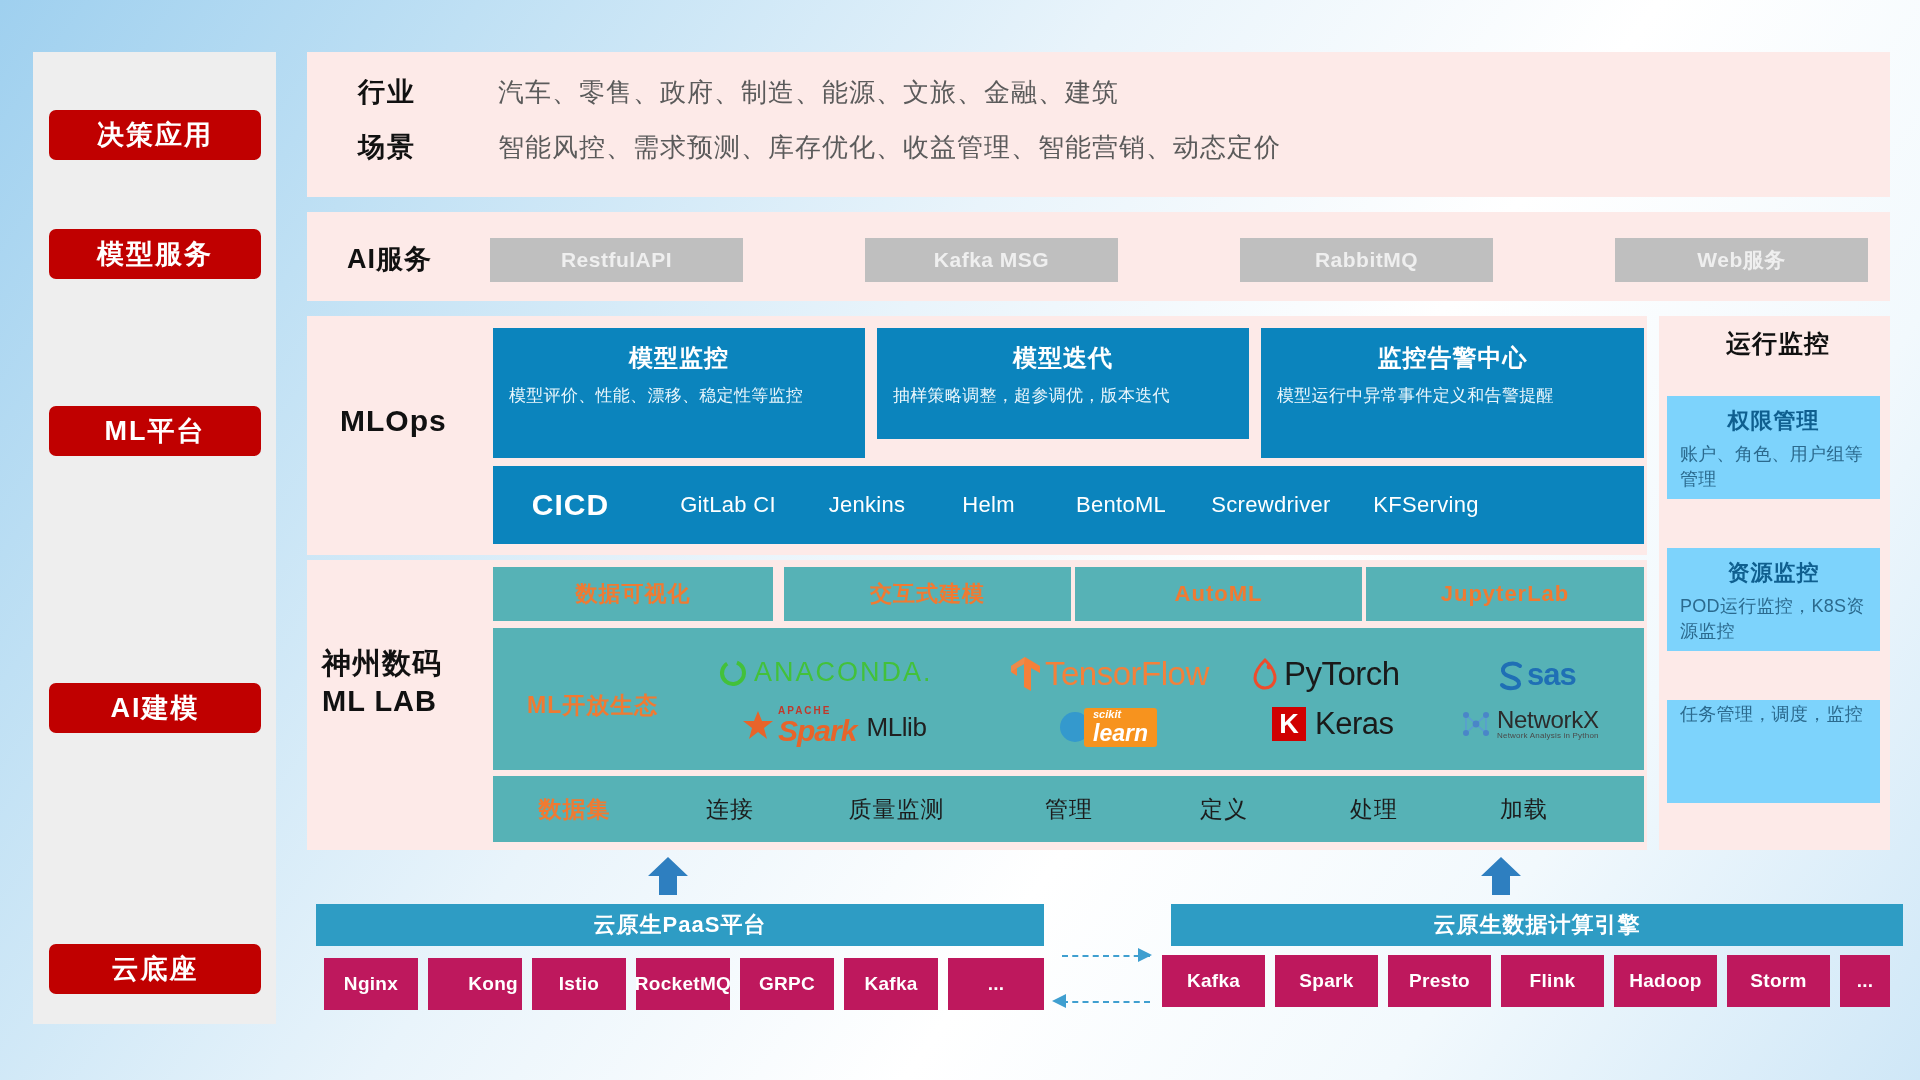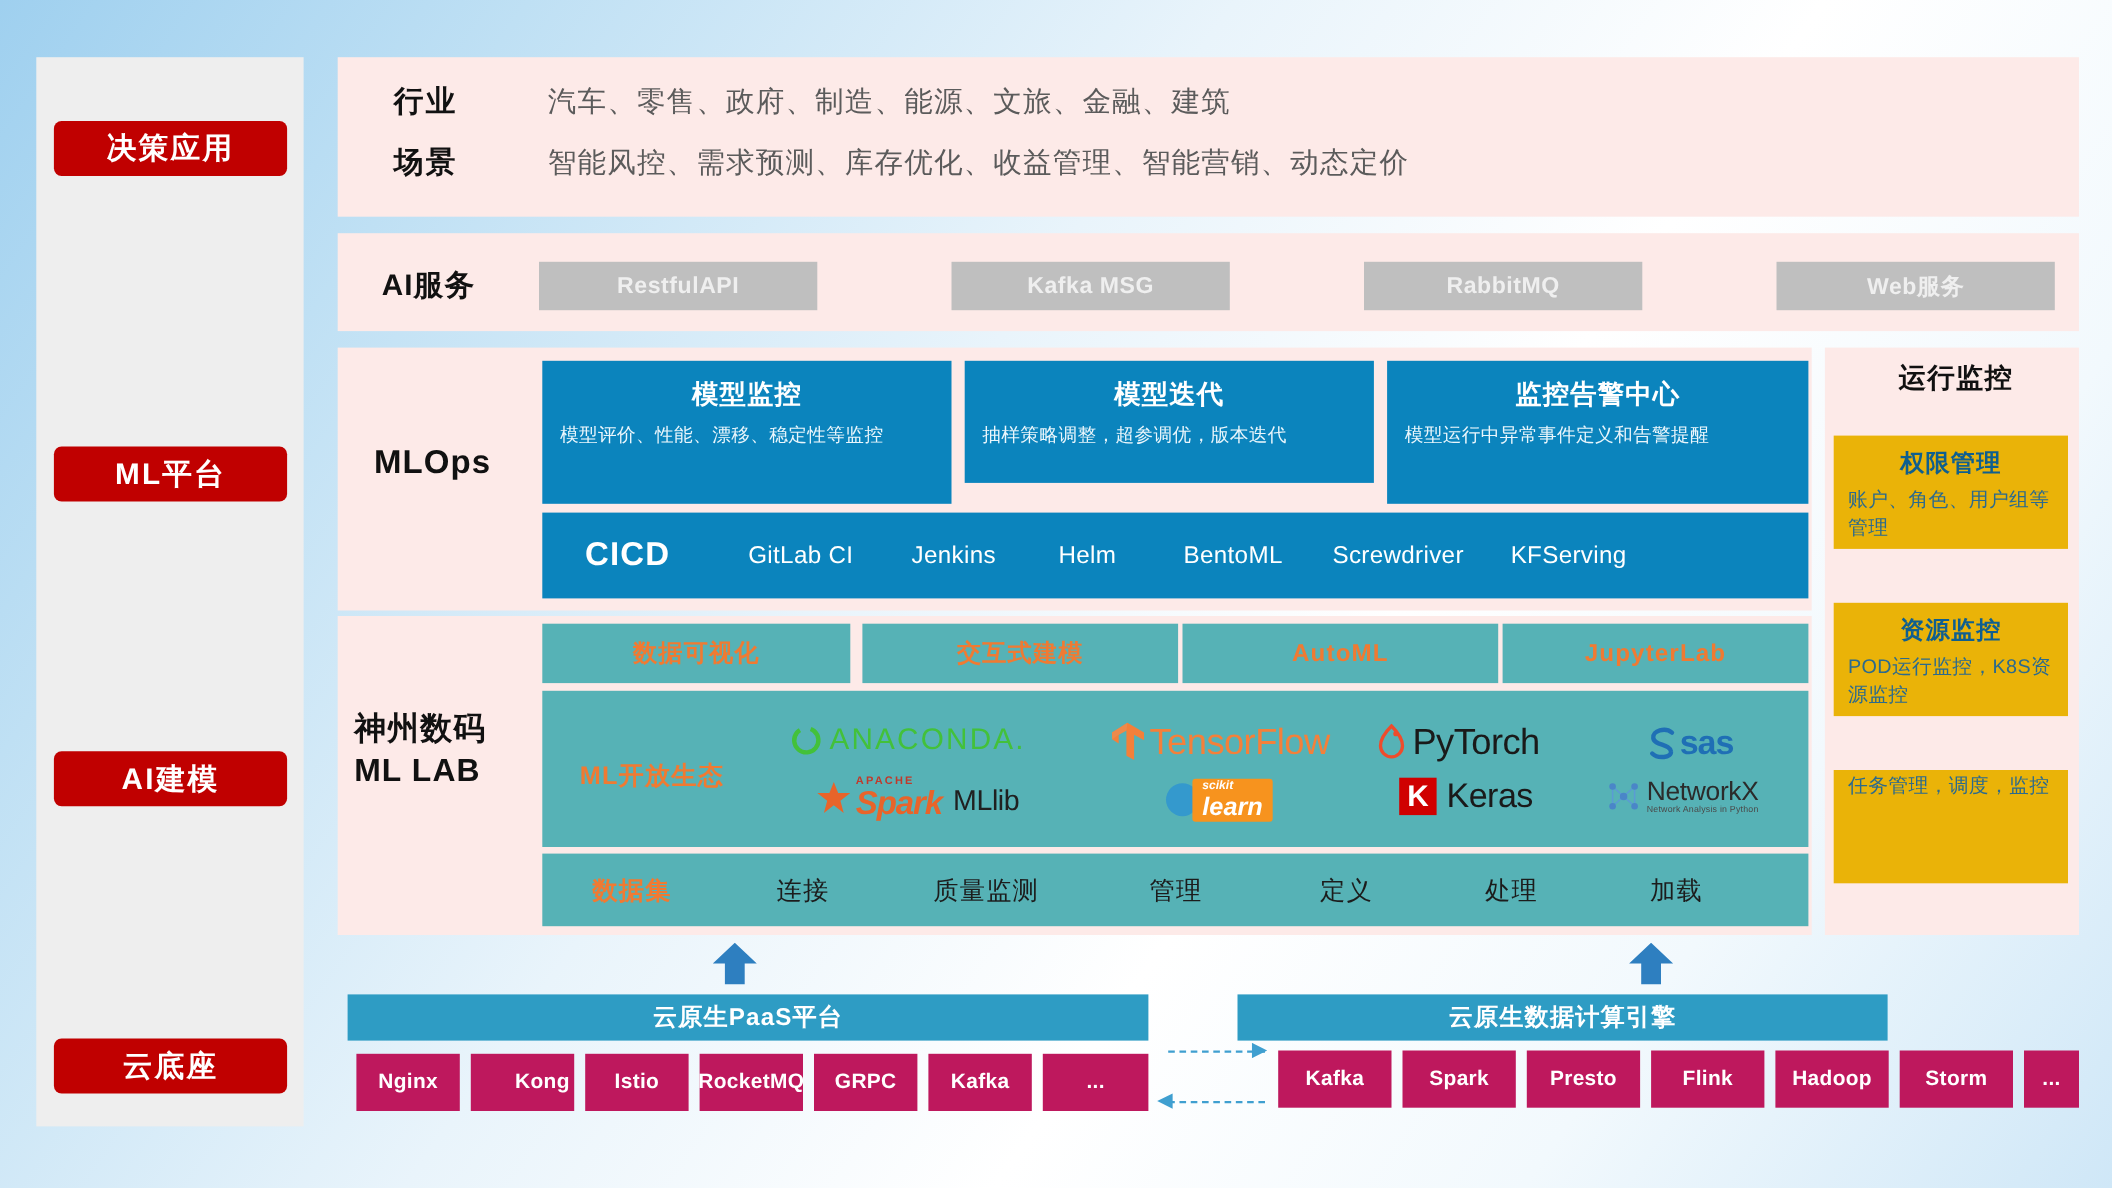--- a/index.html
+++ b/index.html
@@ -77,21 +77,21 @@
   .eco-label {
     position:absolute; color:#f07a32; font-size:23px; font-weight:700; letter-spacing:1px;
   }
   .ds-band { position:absolute; background:#56b2b6; display:flex; align-items:center; }
   .ds-label { color:#f07a32; font-size:23px; font-weight:700; letter-spacing:1px; }
   .ds-item { color:#1c1c1c; font-size:23px; text-align:center; letter-spacing:1px; }
 
   
   .band-mon { left:1659px; top:316px; width:231px; height:534px; background:#fdeae8; }
   .mon-title { position:absolute; left:1726px; top:327px; font-size:25px; font-weight:700; color:#111; letter-spacing:1px;}
-  .mon-card { position:absolute; left:1667px; width:213px; background:#eab308; }
+  .mon-card { position:absolute; left:1667px; width:213px; background:#7dd3fc; }
   .mon-card .mc-h {
     text-align:center; color:#0f5f8f; font-size:22px; font-weight:700;
     padding:10px 4px 4px 4px; letter-spacing:1px;
   }
   .mon-card .mc-b {
     color:#2b6a8e; font-size:18px; line-height:1.4; padding:2px 13px 12px 13px; letter-spacing:.3px;
   }
 
   
   .cloudbar {
@@ -126,20 +126,23 @@
   .dashline { position:absolute; border-top:2px dashed #3f9fd0; }
 </style>
 </head>
 <body>
 
 <div id="stage">
 
   <div class="left-rail"></div>
   <div class="layer-tag lt0">
       <span>决策应用</span>
+    </div>
+  <div class="layer-tag lt1">
+      <span>模型服务</span>
     </div>
   <div class="layer-tag lt2">
       <span>ML平台</span>
     </div>
   <div class="layer-tag lt3">
       <span>AI建模</span>
     </div>
   <div class="layer-tag lt4">
       <span>云底座</span>
     </div>
@@ -329,21 +332,21 @@
   </div>
   <div class="uparrow" style="left:1479px; top:857px;">
     <svg width="44" height="38" viewBox="0 0 44 38">
         <polygon points="22,0 42,19 31,19 31,38 13,38 13,19 2,19" fill="#2e7fc0"></polygon>
       </svg>
   </div>
 
   <div class="cloudbar" style="left:316px; top:904px; width:728px;">
     <span>云原生PaaS平台</span>
   </div>
-  <div class="cloudbar" style="left:1125px; top:904px; width:591px;">
+  <div class="cloudbar" style="left:1171px; top:904px; width:732px;">
     <span>云原生数据计算引擎</span>
   </div>
 
   <div class="ctile" style="left:324px; top:958px; width:94px;">
       <span>Nginx</span>
     </div>
   <div class="ctile" style="left:428px; top:958px; width:94px;justify-content:flex-end;">
       <span>Kong</span>
     </div>
   <div class="ctile" style="left:532px; top:958px; width:94px;">

